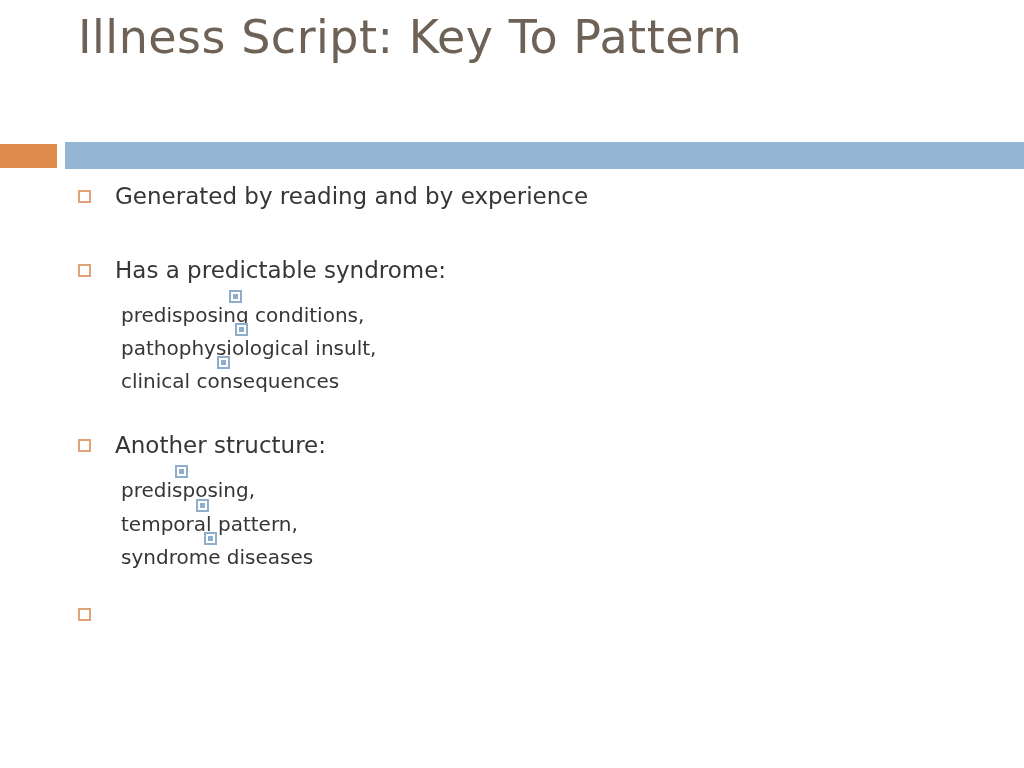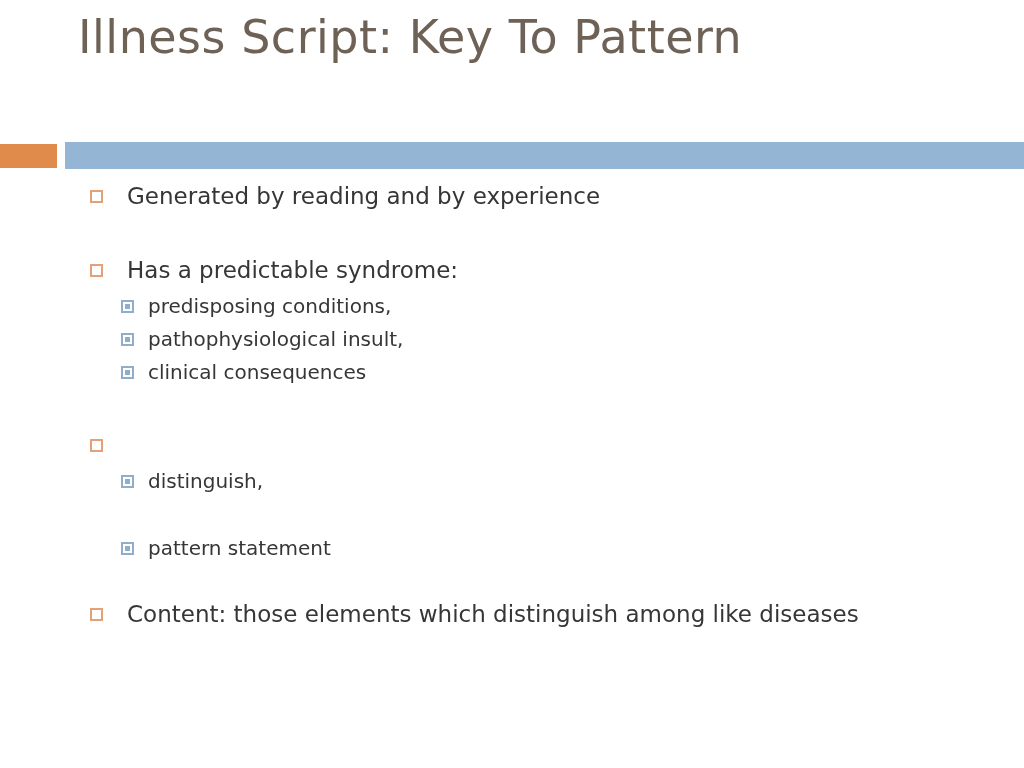--- a/index.html
+++ b/index.html
@@ -48,22 +48,22 @@
 
   
   .row {
     position: absolute;
     display: flex;
     align-items: center;
     height: 32px;
     color: #363636;
     white-space: nowrap;
   }
-  .row.l1 { left: 90px;  font-size: 23px; }
-  .row.l2 { left: 121px; font-size: 20px; }
+  .row.l1 { left: 78px;  font-size: 23px; }
+  .row.l2 { left: 121px; font-size: 20px; flex-direction: column; }
 
   .m1 {
     width: 9px;
     height: 9px;
     border: 2px solid #E2A176;
     margin-right: 24px;
     flex: none;
     background: #ffffff;
   }
   .m2 {
@@ -121,35 +121,41 @@
 
   <div class="row l2" style="top:356px">
     <span class="m2">
         <span class="m2-inner"></span>
       </span>
     <span>clinical consequences</span>
   </div>
 
   <div class="row l1" style="top:429px">
     <span class="m1"></span>
+    <span>Another structure:</span>
   </div>
 
   <div class="row l2" style="top:465px">
     <span class="m2">
         <span class="m2-inner"></span>
       </span>
-    <span>distinguish,</span>
+    <span>predisposing,</span>
   </div>
 
+  <div class="row l2" style="top:499px">
+    <span class="m2">
+        <span class="m2-inner"></span>
+      </span>
+    <span>temporal pattern,</span>
+  </div>
 
   <div class="row l2" style="top:532px">
     <span class="m2">
         <span class="m2-inner"></span>
       </span>
-    <span>pattern statement</span>
+    <span>syndrome diseases</span>
   </div>
 
   <div class="row l1" style="top:598px">
     <span class="m1"></span>
-    <span>Content: those elements which distinguish among like diseases</span>
   </div>
 
 </div>
 
 </body></html>

